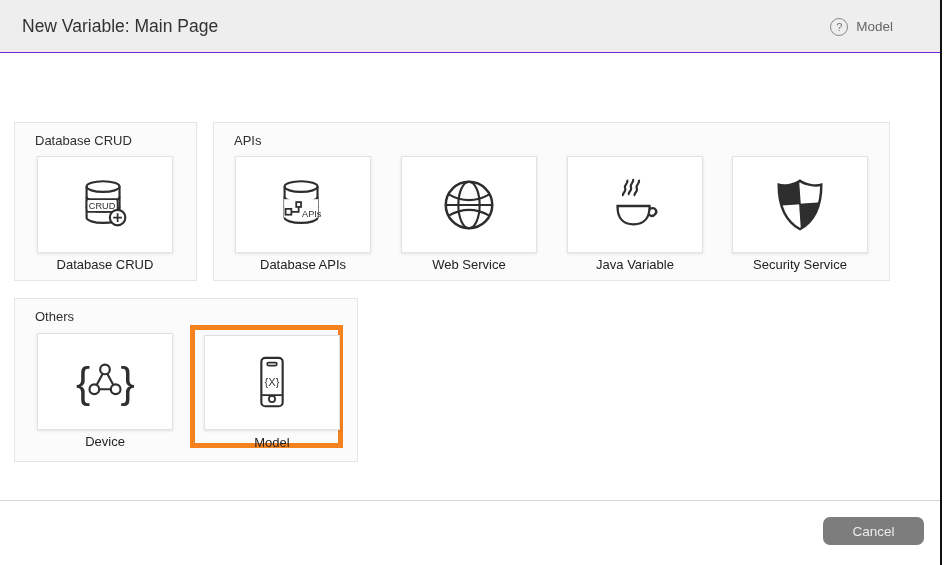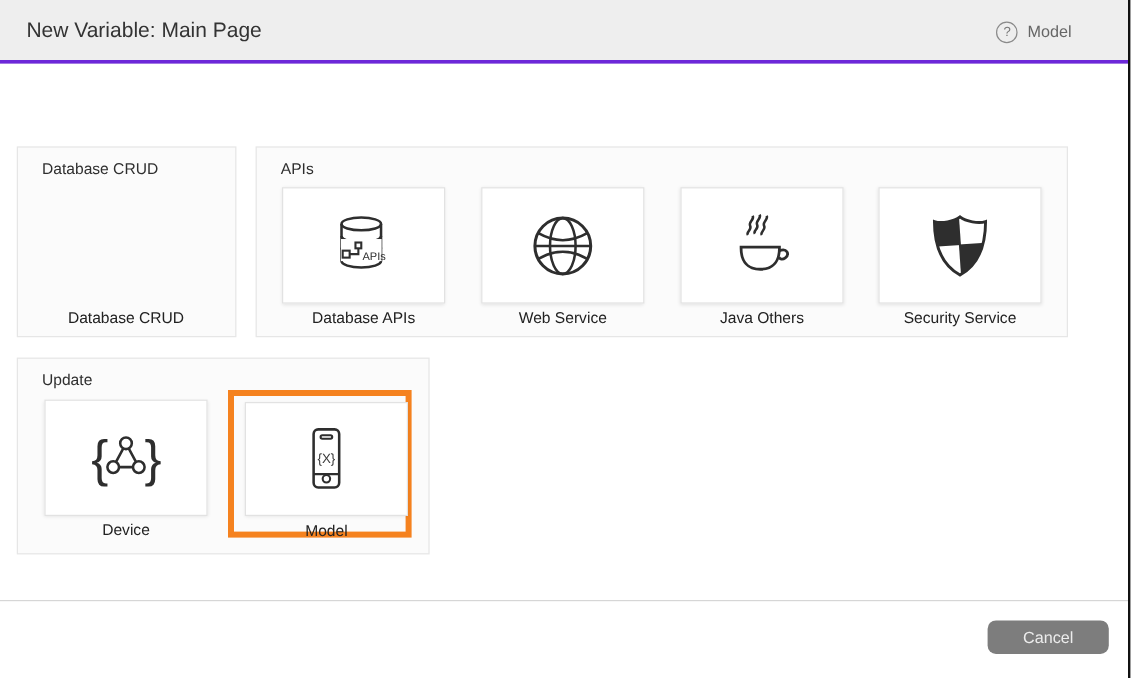--- a/index.html
+++ b/index.html
@@ -1,21 +1,21 @@
 <!DOCTYPE html>
 <html><head>
 <meta charset="utf-8">
 <style>
   * { margin:0; padding:0; box-sizing:border-box; }
   html,body { width:945px; height:565px; background:#fff; font-family:"Liberation Sans",sans-serif; }
   .window { position:relative; width:945px; height:565px; background:#fff; overflow:hidden; }
   .edge-strip { position:absolute; left:940px; top:0; width:2px; height:565px; background:#111; }
 
   .header { position:absolute; left:0; top:0; width:940px; height:53px; background:#eee;
-            border-bottom:3px solid #6d28d9; display:flex; align-items:center; }
+            border-bottom:1px solid #6d28d9; display:flex; align-items:center; }
   .title { margin-left:22px; font-size:17.5px; color:#333; }
   .help { position:absolute; right:47px; top:0; height:53px; display:flex; align-items:center; gap:8px;
           color:#666; font-size:13.5px; cursor:pointer; }
   .help-circle { width:18px; height:18px; border:1.5px solid #8a8a8a; border-radius:50%;
                  display:flex; align-items:center; justify-content:center; font-size:11px; color:#777; }
 
   .subtitle { position:absolute; left:15px; top:81px; font-size:14px; color:#1e1e1e; }
 
   .group { position:absolute; background:#fbfbfb; border:1px solid #e6e6e6; }
   .group-label { position:absolute; font-size:13px; color:#2f2f2f; }
@@ -52,20 +52,32 @@
     <div class="help">
       <div class="help-circle">?</div>
       <span>Model</span>
     </div>
   </div>
 
 
   <div class="group" style="left:14px; top:122px; width:183px; height:159px;"></div>
   <div class="group-label" style="left:35px; top:133px;">Database CRUD</div>
 
+  <div class="card" style="left:37px; top:156px;">
+    <svg width="62" height="62" viewBox="0 0 64 64">
+      <ellipse class="wfill" cx="30" cy="13" rx="17" ry="5.5"></ellipse>
+      <path class="stroke" d="M13,13 V45 a17,5.5 0 0 0 34,0 V13"></path>
+      <path class="stroke" d="M13,23.5 a17,5.5 0 0 0 34,0"></path>
+      <path class="stroke" d="M13,33.5 a17,5.5 0 0 0 34,0"></path>
+      <rect class="wfill" x="13" y="26" width="32" height="13" rx="2" style="stroke-width:1.8"></rect>
+      <text class="icontext" x="29" y="36" font-size="9.5" text-anchor="middle">CRUD</text>
+      <circle class="wfill" cx="45" cy="45" r="8"></circle>
+      <path class="stroke" d="M45,40.5 V49.5 M40.5,45 H49.5" style="stroke-width:1.8"></path>
+    </svg>
+  </div>
   <div class="card-label" style="left:37px; top:257px;">Database CRUD</div>
 
   <div class="group" style="left:213px; top:122px; width:677px; height:159px;"></div>
   <div class="group-label" style="left:234px; top:133px;">APIs</div>
 
   <div class="card" style="left:235px; top:156px;">
     <svg width="62" height="62" viewBox="0 0 64 64">
       <ellipse class="wfill" cx="30" cy="13" rx="17" ry="5.5"></ellipse>
       <path class="stroke" d="M13,13 V45 a17,5.5 0 0 0 34,0 V13"></path>
       <path class="stroke" d="M13,23.5 a17,5.5 0 0 0 34,0"></path>
@@ -92,40 +104,40 @@
 
   <div class="card" style="left:567px; top:156px;">
     <svg width="62" height="62" viewBox="0 0 64 64">
       <path class="stroke" d="M0,0 C2.5,3 -2.5,6 0,9 C2.5,12 -2.5,15 0,17" transform="translate(24,6) rotate(14)"></path>
       <path class="stroke" d="M0,0 C2.5,3 -2.5,6 0,9 C2.5,12 -2.5,15 0,17" transform="translate(30,5) rotate(14)"></path>
       <path class="stroke" d="M0,0 C2.5,3 -2.5,6 0,9 C2.5,12 -2.5,15 0,17" transform="translate(36,6) rotate(14)"></path>
       <path class="stroke" d="M47,36 C53.5,33.5 56,39 52,42.3 C49.5,44.2 47.2,43.3 46.5,41.5" style="stroke-width:2.4"></path>
       <path class="wfill" d="M14,33 H47 V34 C47,45.5 41,52 30.5,52 C20,52 14,45.5 14,34 Z" style="stroke-width:2.4"></path>
     </svg>
   </div>
-  <div class="card-label" style="left:567px; top:257px;">Java Others</div>
+  <div class="card-label" style="left:567px; top:257px;">Java Variable</div>
 
   <div class="card" style="left:732px; top:156px;">
     <svg width="62" height="62" viewBox="0 0 64 64">
       <defs>
         <clipPath id="shieldClip">
           <path d="M32,7 C27,11 16,13 10,11 C10,28 14,47 32,57 C50,47 54,28 54,11 C48,13 37,11 32,7 Z"></path>
         </clipPath>
       </defs>
       <path class="wfill" d="M32,7 C27,11 16,13 10,11 C10,28 14,47 32,57 C50,47 54,28 54,11 C48,13 37,11 32,7 Z" style="stroke-width:2.5"></path>
       <g clip-path="url(#shieldClip)">
         <rect x="9" y="8" width="23" height="24" fill="#2e2e2e" transform="rotate(-4 20 20)"></rect>
         <rect x="32" y="30" width="23" height="28" fill="#2e2e2e" transform="rotate(-4 43 44)"></rect>
       </g>
     </svg>
   </div>
   <div class="card-label" style="left:732px; top:257px;">Security Service</div>
 
   <div class="group" style="left:14px; top:298px; width:344px; height:164px;"></div>
-  <div class="group-label" style="left:35px; top:309px;">Update</div>
+  <div class="group-label" style="left:35px; top:309px;">Others</div>
 
   <div class="card" style="left:37px; top:333px;">
     <svg width="62" height="62" viewBox="0 0 64 64">
       <text class="icontext" x="2" y="47" font-size="44" style="font-weight:300">{</text>
       <text class="icontext" x="48" y="47" font-size="44" style="font-weight:300">}</text>
       <path class="stroke" d="M32,19 L21,39.5 M32,19 L43,39.5 M21,39.5 H43"></path>
       <circle class="wfill" cx="32" cy="19" r="5"></circle>
       <circle class="wfill" cx="21" cy="39.5" r="5"></circle>
       <circle class="wfill" cx="43" cy="39.5" r="5"></circle>
     </svg>

